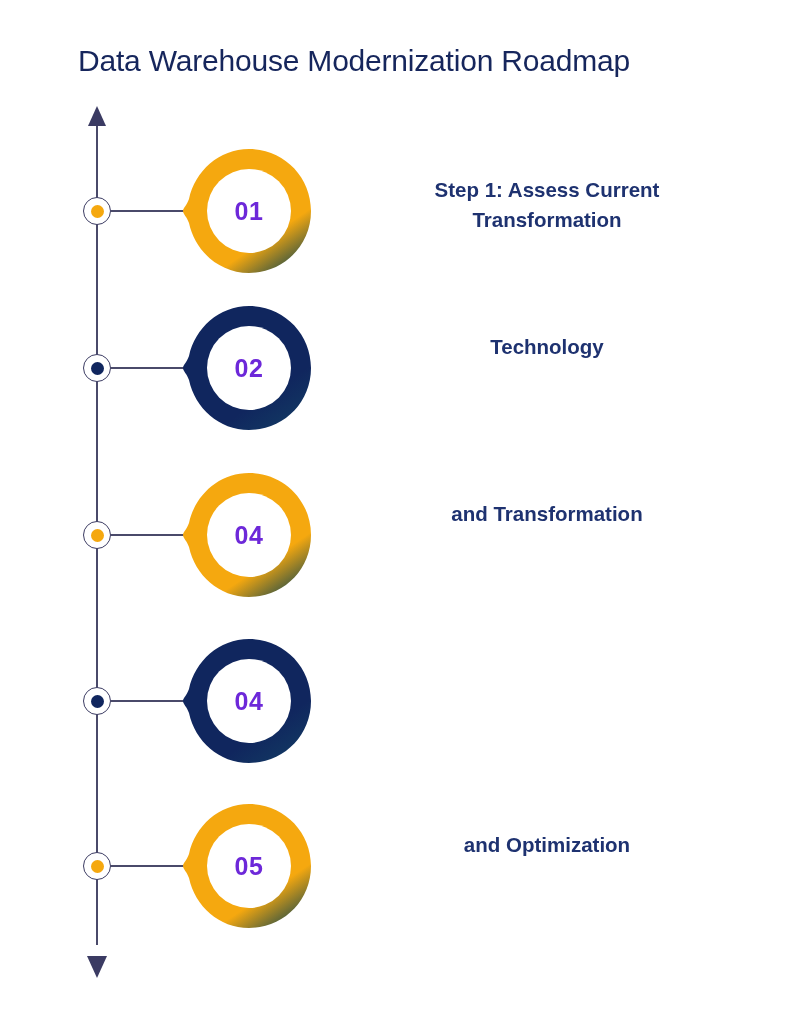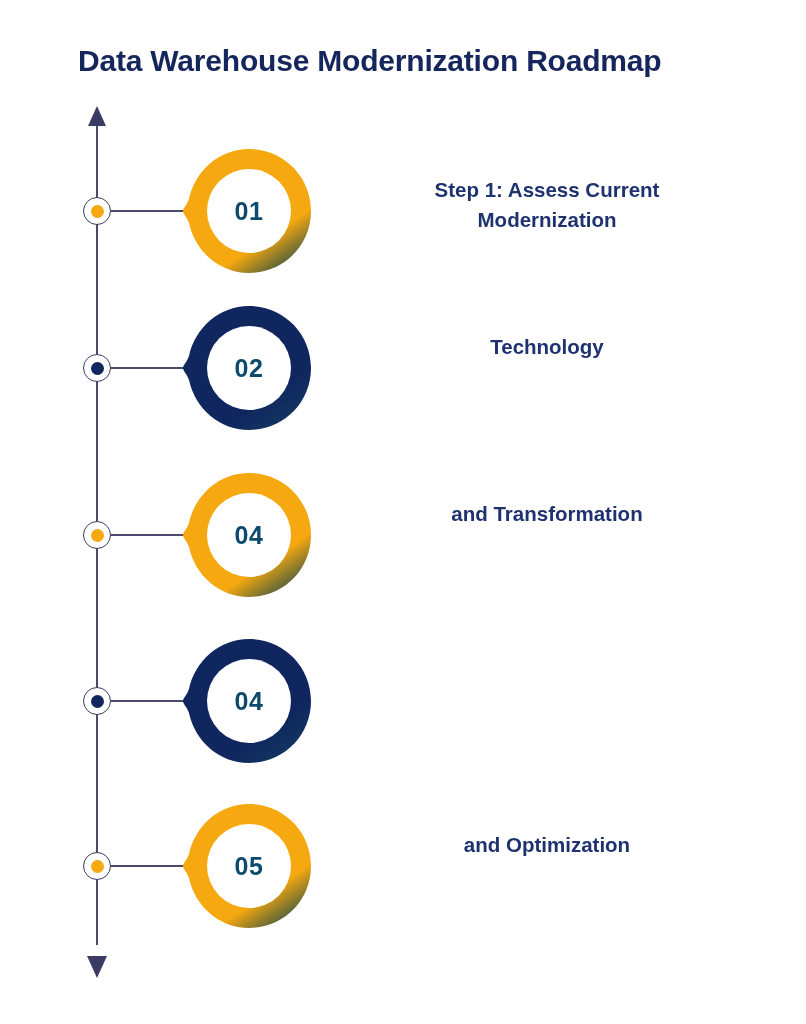--- a/index.html
+++ b/index.html
@@ -17,21 +17,21 @@
     background: #ffffff;
     overflow: hidden;
   }
 
   
   #page-title {
     position: absolute;
     left: 78px;
     top: 44px;
     font-size: 30px;
-    font-weight: bold;
+    font-weight: normal;
     color: #16265c;
     letter-spacing: -0.2px;
     white-space: nowrap;
   }
 
   
   #timeline-axis {
     position: absolute;
     left: 0;
     top: 0;
@@ -97,21 +97,21 @@
     position: absolute;
     left: 0;
     top: 0;
     width: 132px;
     height: 132px;
     display: flex;
     align-items: center;
     justify-content: center;
     font-size: 25px;
     font-weight: bold;
-    color: #0c4a6e;
+    color: #6d28d9;
     letter-spacing: 0.5px;
   }
 
   
   .step-label {
     position: absolute;
     left: 337px;
     top: -36px;
     width: 420px;
     font-size: 20.5px;
@@ -157,21 +157,21 @@
                  C 36 128 12 106 6 78
                  C 4 72 0 69 0 66
                  C 0 63 4 60 6 54
                  C 12 26 36 4 66 4 Z" fill="url(#g0)"></path>
         <circle cx="66" cy="66" r="42" fill="#ffffff"></circle>
       </svg>
       <div class="node-number">01</div>
     </div>
     <div class="step-label">
           <span class="line">Step 1: Assess Current</span>
-          <span class="line">Modernization</span>
+          <span class="line">Transformation</span>
         </div>
   </div>
 
   <div class="step-row" style="top: 368px;">
     <div class="axis-dot navy">
       <span class="axis-dot-core"></span>
     </div>
     <div class="connector"></div>
     <div class="node">
       <svg width="132" height="132" viewBox="0 0 132 132">

